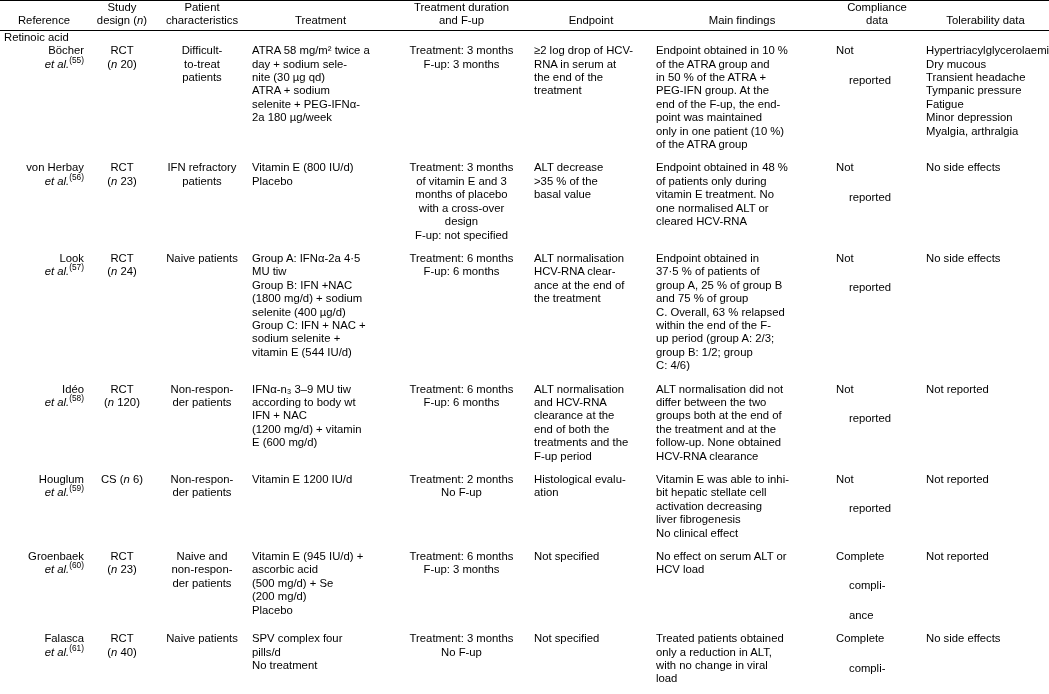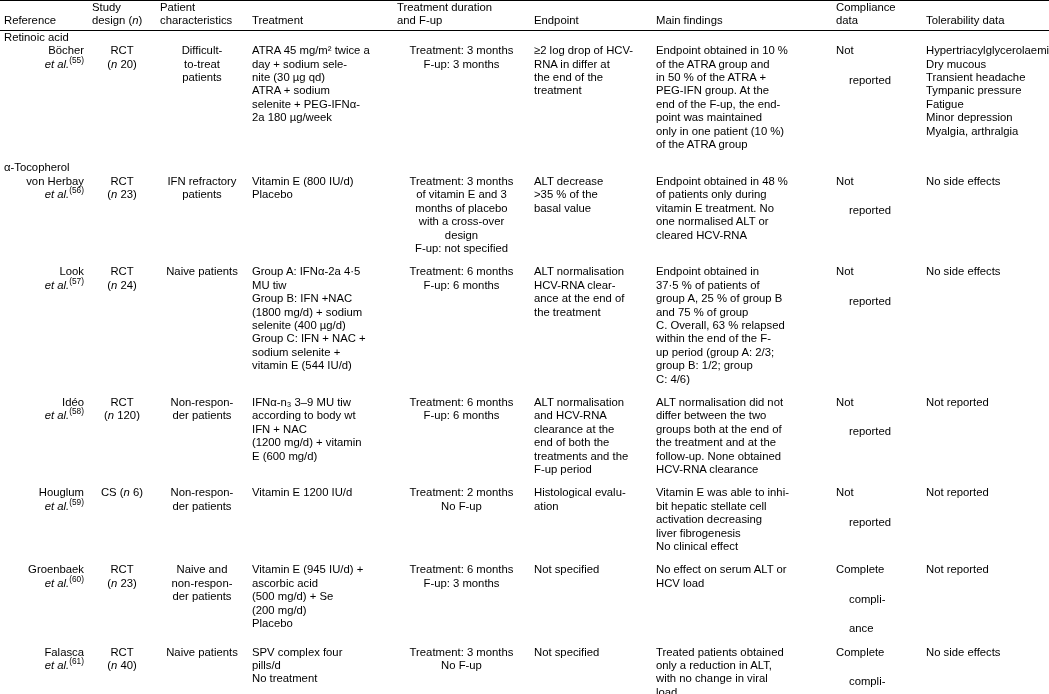--- a/index.html
+++ b/index.html
@@ -22,21 +22,21 @@
   }
   table.study-table {
     width: 1049px;
     border-collapse: collapse;
     table-layout: fixed;
     font-size: 11.3px;
     line-height: 13.4px;
   }
   table.study-table thead th {
     font-weight: normal;
-    text-align: left;
+    text-align: center;
     vertical-align: bottom;
     padding: 0 4px 2px 4px;
     line-height: 13.4px;
   }
   
   table.study-table thead tr.rule-top th {
     padding: 0;
     height: 0;
   }
   .rule {
@@ -184,40 +184,40 @@
             <span class="line">RCT</span>
             <span class="line">(<span class="ital">n</span> 20)</span>
           </td>
           <td class="ctr">
             <span class="line ">Difficult-</span>
             <span class="line ">to-treat</span>
             <span class="line ">patients</span>
           </td>
           <td>
             <div class="hang">
-              <span class="line">ATRA 45 mg/m² twice a</span>
+              <span class="line">ATRA 58 mg/m² twice a</span>
               <span class="line">day + sodium sele-</span>
               <span class="line">nite (30 µg qd)</span>
             </div>
             <div class="hang">
               <span class="line">ATRA + sodium</span>
               <span class="line">selenite + PEG-IFNα-</span>
               <span class="line">2a 180 µg/week</span>
             </div>
           </td>
           <td>
             <div class="flat">
               <span class="line ">Treatment: 3 months</span>
               <span class="line ">F-up: 3 months</span>
             </div>
           </td>
           <td>
             <div class="hang">
               <span class="line">≥2 log drop of HCV-</span>
-              <span class="line">RNA in differ at</span>
+              <span class="line">RNA in serum at</span>
               <span class="line">the end of the</span>
               <span class="line">treatment</span>
             </div>
           </td>
           <td>
             <div class="hang">
               <span class="line">Endpoint obtained in 10 %</span>
               <span class="line">of the ATRA group and</span>
               <span class="line">in 50 % of the ATRA +</span>
               <span class="line">PEG-IFN group. At the</span>
@@ -238,23 +238,20 @@
             <span class="line ">Dry mucous</span>
             <span class="line ">Transient headache</span>
             <span class="line ">Tympanic pressure</span>
             <span class="line ">Fatigue</span>
             <span class="line ">Minor depression</span>
             <span class="line ">Myalgia, arthralgia</span>
           </td>
         </tr>
         <tr class="spacer-row">
           <td colspan="9"></td>
-        </tr>
-        <tr>
-          <td colspan="9" class="grp-title grp-head">α-Tocopherol</td>
         </tr>
         <tr>
           <td class="ref-cell">
             <span class="ref-name">von Herbay</span>
             <span class="ref-etal">et al.<span class="sup">(56)</span></span>
           </td>
           <td class="ctr design-cell">
             <span class="line">RCT</span>
             <span class="line">(<span class="ital">n</span> 23)</span>
           </td>

